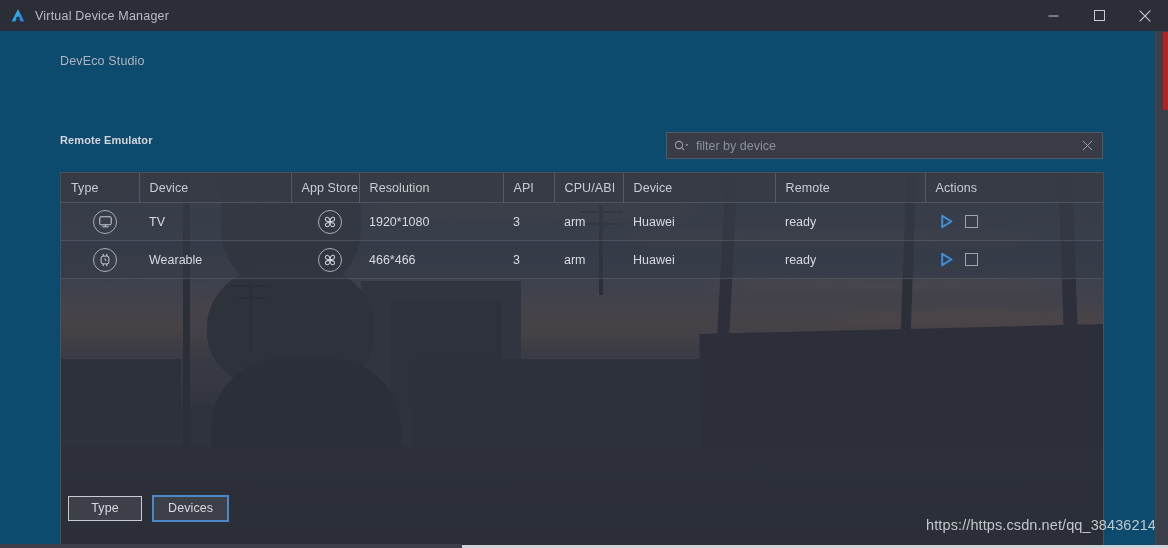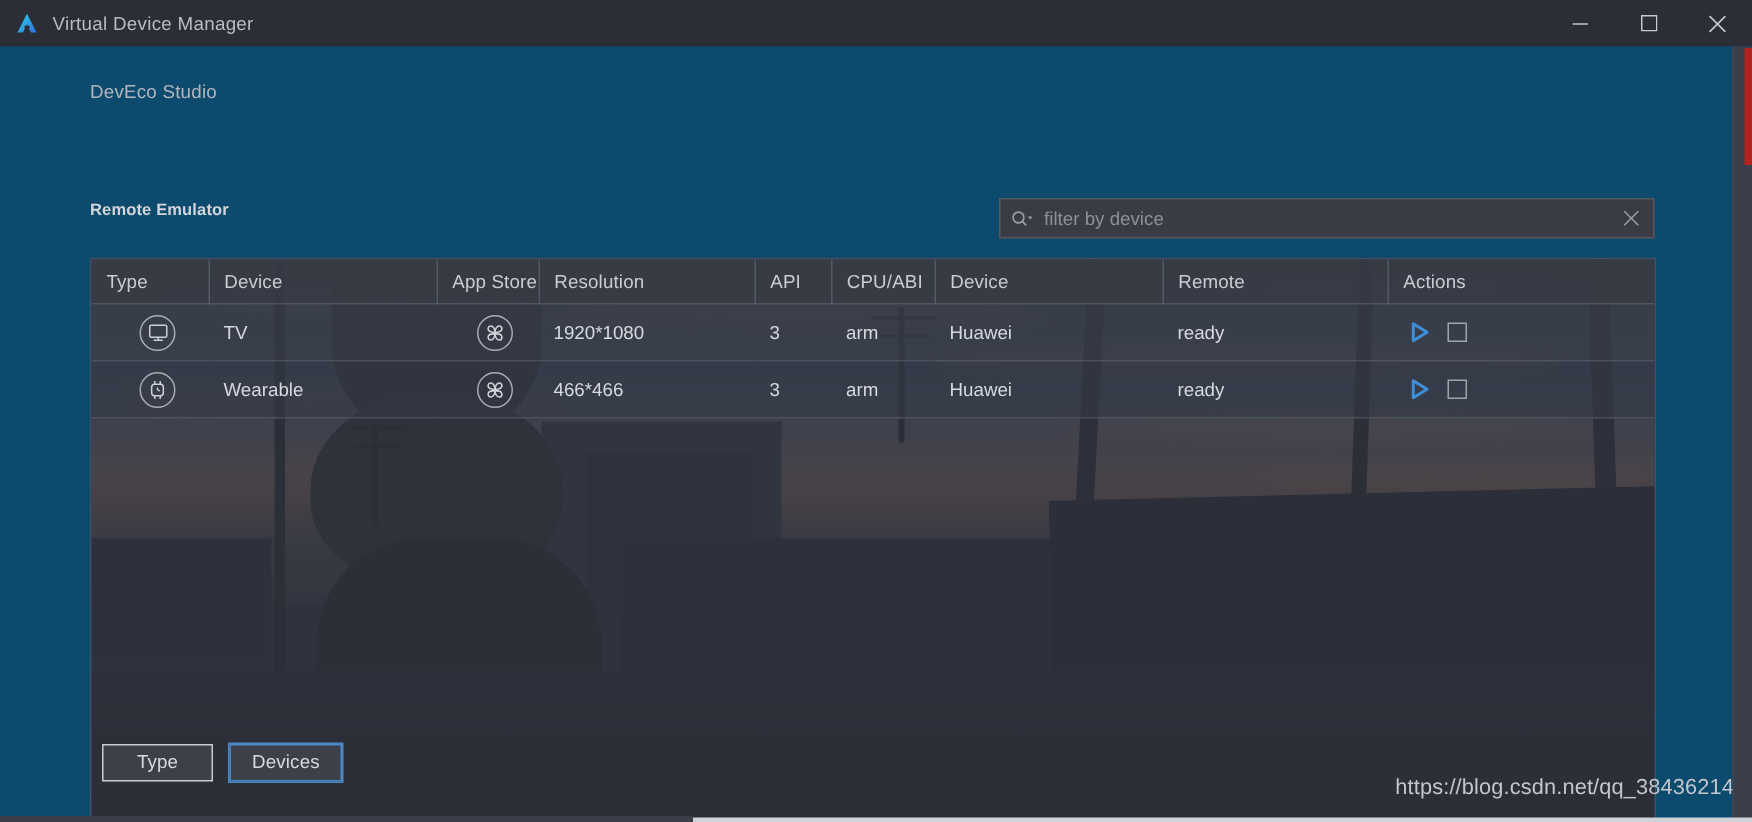--- a/index.html
+++ b/index.html
@@ -534,20 +534,20 @@
         </tr>
       </tbody>
     </table>
   </div>
 
   <div class="footer">
     <button class="btn">Type</button>
     <button class="btn focused">Devices</button>
   </div>
 
-  <div class="watermark">https://blog.csdn.net/qq_38436214</div>
+  <div class="watermark">https://https.csdn.net/qq_38436214</div>
 
   <div class="edge-track"></div>
   <div class="edge-scroll"></div>
 
   <div class="bottom-strip"></div>
   <div class="bottom-strip-left"></div>
 </div>
 
 </body></html>

